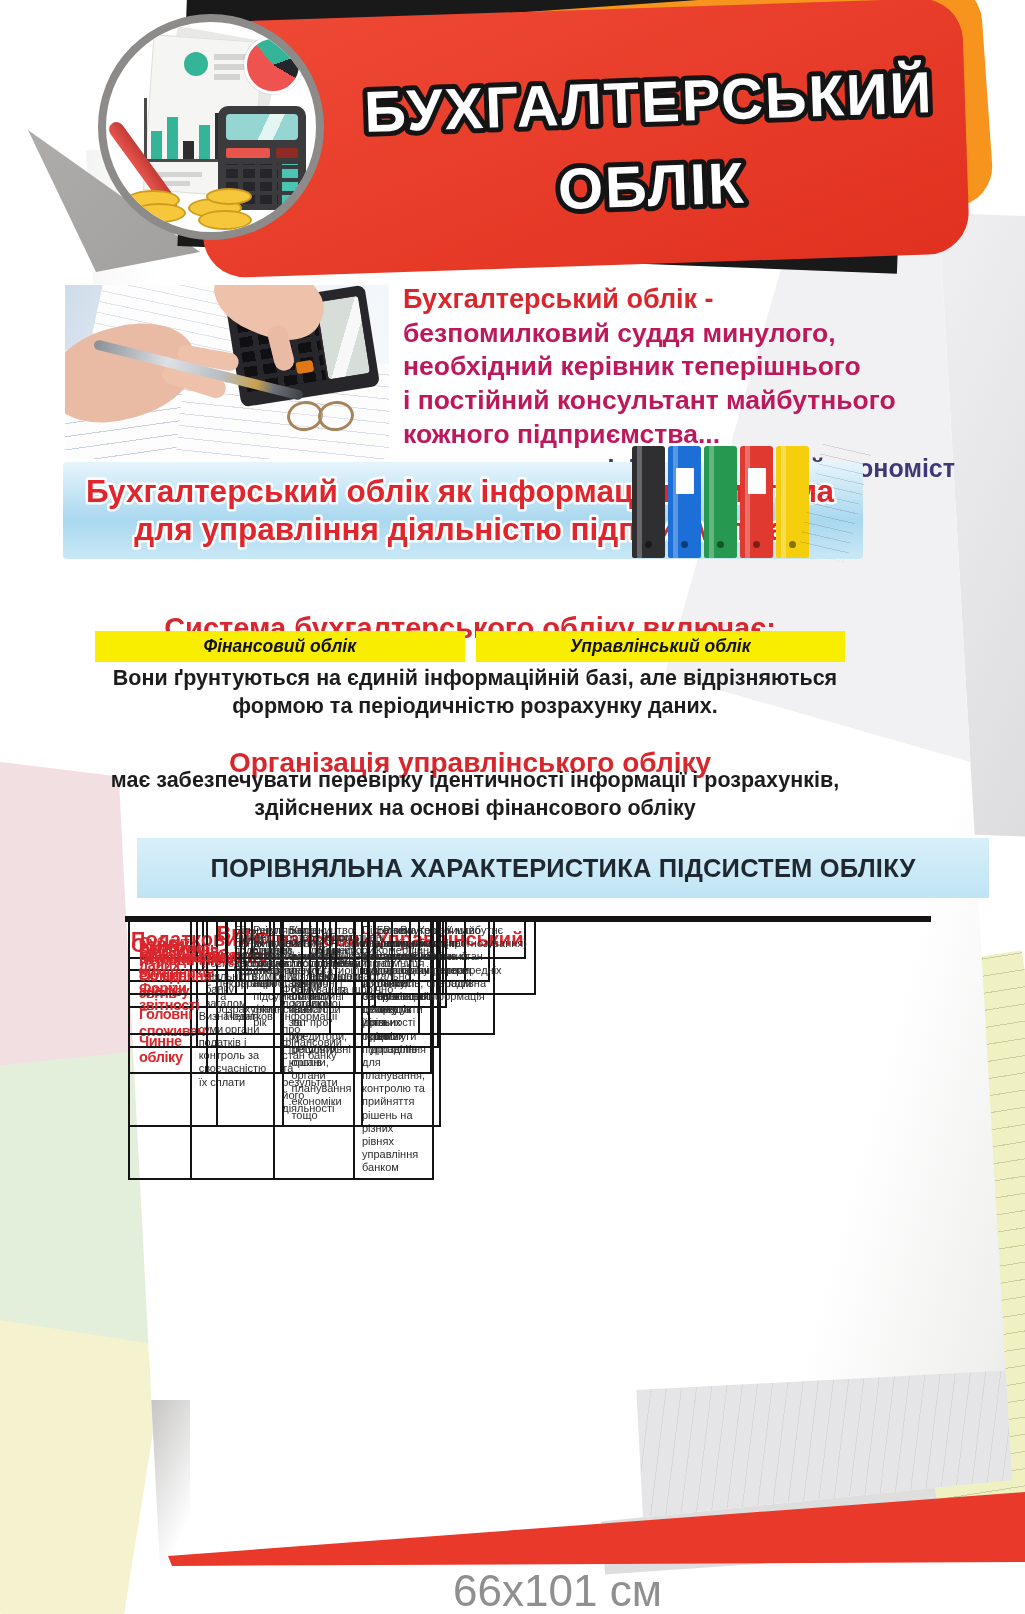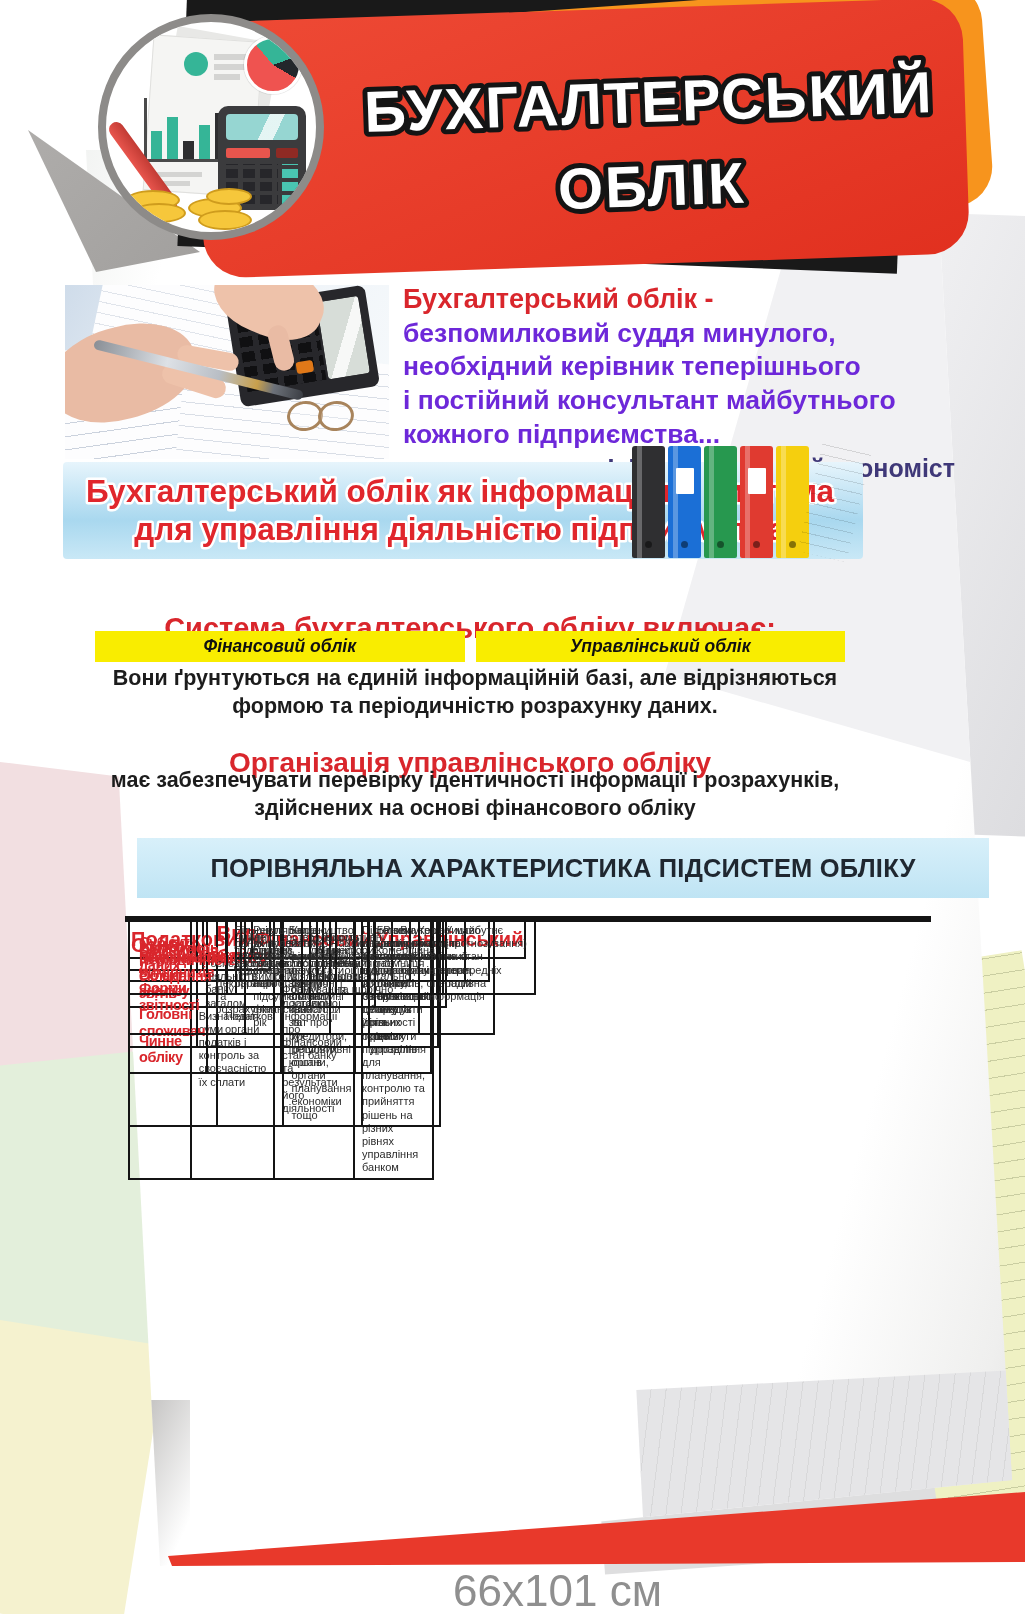--- a/index.html
+++ b/index.html
@@ -59,21 +59,21 @@
   .ph-f3{left:206px;top:40px;width:20px;height:46px;transform:rotate(-14deg);background:#e9bba4;}
   .ph-pen{left:26px;top:80px;width:215px;height:10px;transform:rotate(14deg);border-radius:5px;
           background:linear-gradient(90deg,#8a8f96,#dde1e6 35%,#b9bec5 60%,#c8a04c 78%,#6d727a 86%,#3b3e44);}
   .ph-glasses i{position:static;display:inline-block;width:36px;height:30px;border:3px solid #a8845c;
           border-radius:50%;transform:rotate(-8deg);background:rgba(255,255,255,.25);}
   .ph-glasses{left:222px;top:116px;width:90px;height:40px;}
   .ph-glasses i + i{margin-left:-5px;}
 
   .quote-text{left:338px;top:0;width:552px;}
   .q-lead{position:static;color:#d9262c;font-size:27px;font-weight:bold;line-height:1.25;}
-  .q-body{position:static;color:#6d28d9;font-size:26.5px;font-weight:bold;line-height:1.27;white-space:pre-line;}
+  .q-body{position:static;color:#be185d;font-size:26.5px;font-weight:bold;line-height:1.27;white-space:pre-line;}
   .q-attr{position:static;color:#3f3878;font-size:25px;font-weight:bold;text-align:right;margin-top:3px;}
 
   
   .info-banner{left:63px;top:462px;width:800px;height:97px;z-index:6;border-radius:4px;
      background:linear-gradient(180deg,#e7f5fc 0%,#a9d8ef 60%,#c9e8f6 100%);}
   .info-banner svg{position:absolute;left:0;top:0;}
   .ib-text{fill:#e0262c;stroke:#ffffff;stroke-width:5px;paint-order:stroke;stroke-linejoin:round;
      font-family:"Liberation Sans",sans-serif;font-weight:bold;font-size:31.5px;text-anchor:middle;}
 
   .binders{left:632px;top:440px;width:240px;height:122px;z-index:7;}

